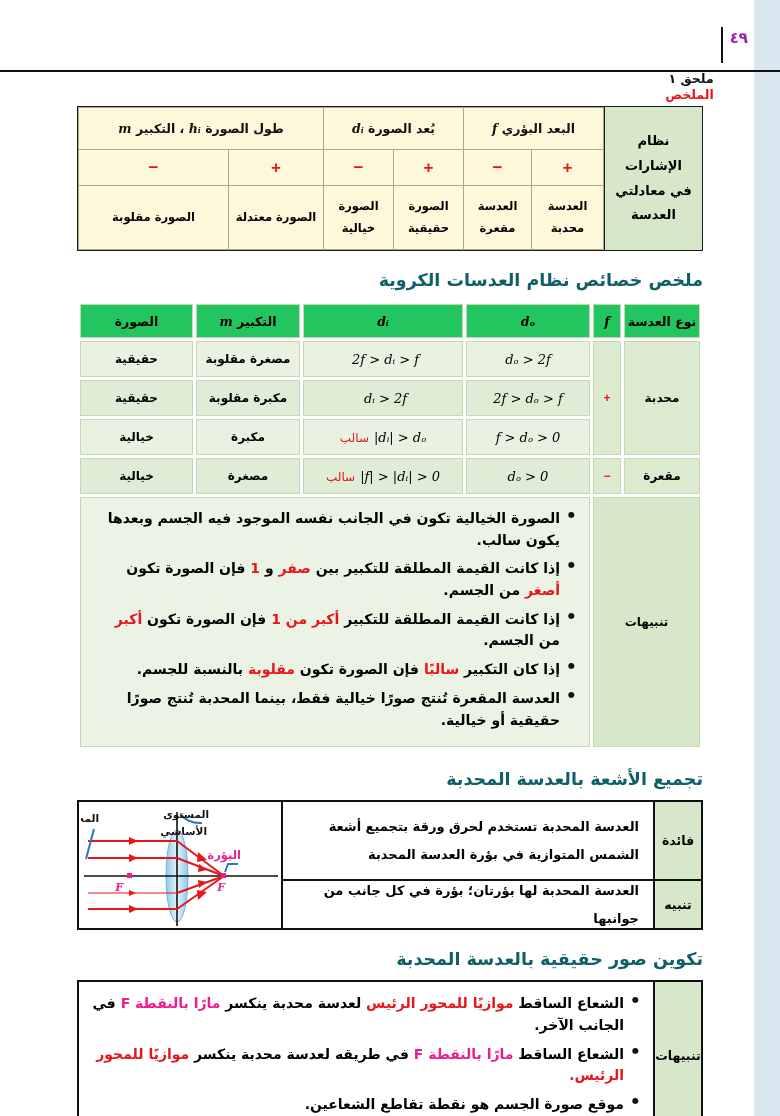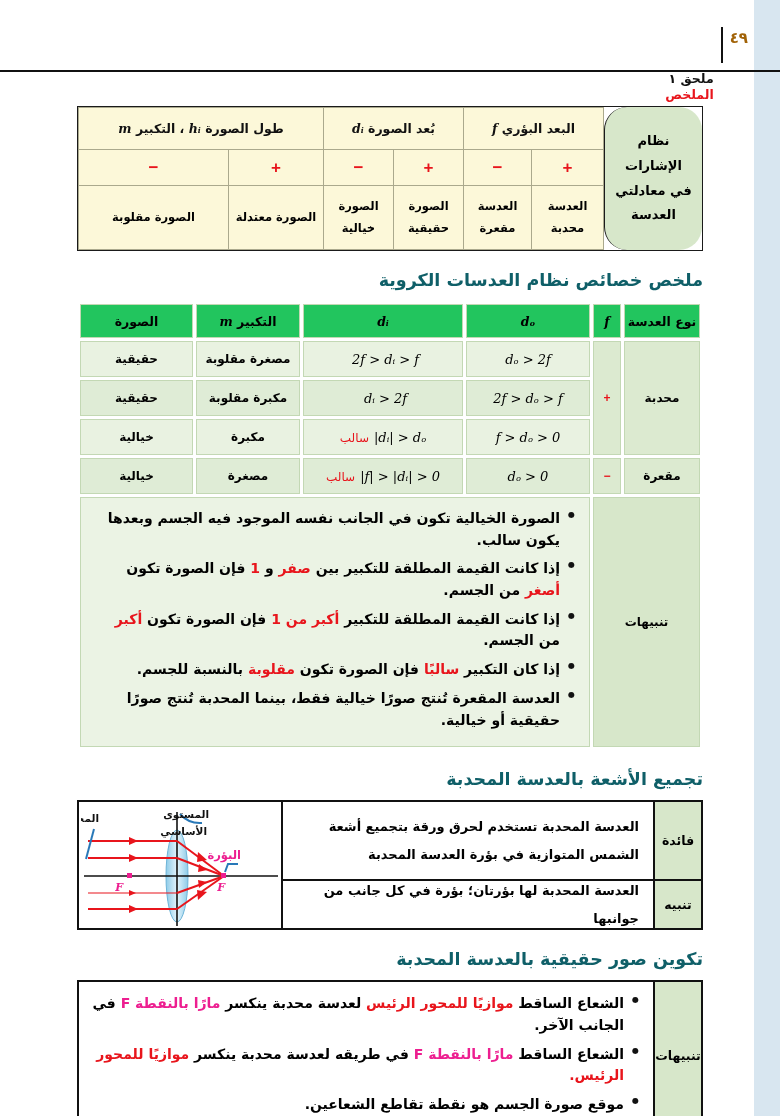--- a/index.html
+++ b/index.html
@@ -5,34 +5,34 @@
   * { box-sizing: border-box; margin: 0; padding: 0; }
   html,body { width: 780px; height: 1116px; background: #ffffff;
     font-family: "DejaVu Sans", sans-serif; }
   .page { position: relative; width: 780px; height: 1116px; overflow: hidden; background:#fff; }
 
   
   .blue-bar { position: absolute; top: 0; right: 0; width: 26px; height: 1116px; background: #d8e6f0; }
 
   
   .hdr { position: absolute; top: 27px; right: 32px; display: flex; direction: rtl; align-items: flex-start; gap: 7px; }
-  .hdr-num { font-weight: bold; font-size: 15px; color: #a16207; padding-top: 2px; }
+  .hdr-num { font-weight: bold; font-size: 15px; color: #a21caf; padding-top: 2px; }
   .hdr-div { width: 2px; height: 36px; background: #111; }
   .hdr-col { display: flex; flex-direction: column; line-height: 1.25; text-align: right; margin-top: 44px; }
   .hdr-appendix { font-weight: bold; font-size: 12.5px; color: #111; }
   .hdr-section { font-weight: bold; font-size: 12.5px; color: #e8151c; }
   .rule { position: absolute; top: 70px; left: 0; width: 780px; height: 0; border-top: 2.5px solid #111; }
 
   main { position: absolute; top: 72px; right: 77px; width: 626px; direction: rtl; }
 
   
   .sign-wrap { margin-top: 34px; display: flex; direction: rtl; border: 1.5px solid #1a1a1a; background:#fff; }
   .sign-side { width: 98px; background: #d7e7ca; border-left: 1.5px solid #1a1a1a;
     display: flex; align-items: center; justify-content: center; text-align: center;
-    font-weight: bold; font-size: 13px; line-height: 1.9; padding: 6px 10px; border-radius: 23px; }
+    font-weight: bold; font-size: 13px; line-height: 1.9; padding: 6px 10px; }
   .sign-table { flex: 1; border-collapse: collapse; table-layout: fixed; }
   .sign-table th, .sign-table td { border: 1px solid #aaa98d; background: #fcf8d9; text-align: center; vertical-align: middle; }
   .sign-table th { height: 42px; font-size: 12.5px; font-weight: bold; color: #111; }
   .sign-table .sg td { height: 36px; color: #e8151c; font-weight: bold; font-size: 17px; font-family: "Liberation Sans", sans-serif; }
   .sign-table .mn td { height: 64px; font-size: 11.5px; font-weight: bold; line-height: 1.9; padding: 2px 6px; }
   .math { font-family: "DejaVu Serif", serif; font-style: italic; font-weight: bold; }
 
   
   .teal-h { color: #0f5f68; font-weight: bold; font-size: 17.5px; text-align: right; margin: 19px 0 11px 0; }
 

